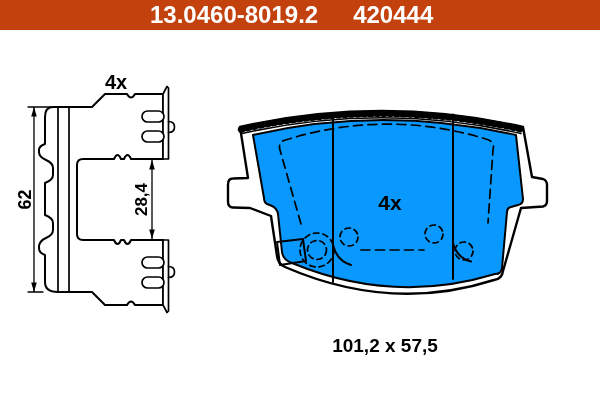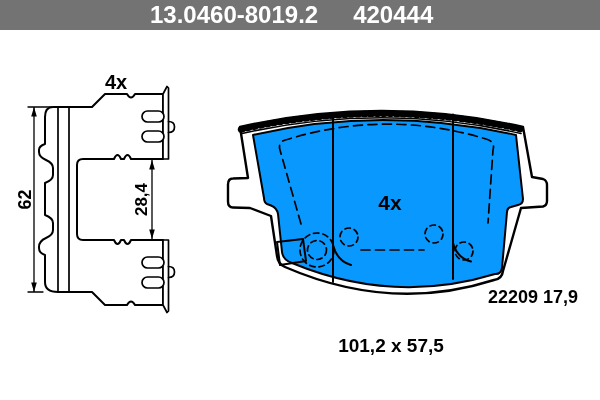--- a/index.html
+++ b/index.html
@@ -1,28 +1,28 @@
 <!DOCTYPE html>
 <html><head>
 <meta charset="utf-8">
 <style>
   html,body{margin:0;padding:0;background:#fff;}
   #canvas{position:relative;width:600px;height:400px;background:#ffffff;overflow:hidden;
           font-family:"Liberation Sans", sans-serif;}
-  #header{position:absolute;left:0;top:0;width:600px;height:30px;background:#737373;
+  #header{position:absolute;left:0;top:0;width:600px;height:30px;background:#c2410c;
           display:flex;align-items:center;}
   #header .ht{color:#fff;font-weight:bold;font-size:24px;line-height:30px;white-space:pre;}
   #pn{margin-left:150px;}
   #rn{margin-left:35px;}
   .drw{position:absolute;}
   #clip-svg{left:15px;top:60px;}
   #pad-svg{left:225px;top:103px;}
   .blktxt{position:absolute;color:#000;font-weight:bold;}
   #wva-line{left:488px;top:287px;font-size:18px;white-space:pre;}
-  #overall-dims{left:296px;top:335px;width:190px;text-align:center;font-size:19px;}
+  #overall-dims{left:290px;top:335px;width:190px;text-align:center;font-size:19px;}
   svg text{font-family:"Liberation Sans", sans-serif;}
 </style>
 </head>
 <body>
 
 <div id="canvas">
 
   <div id="header">
     <span class="ht" id="pn">13.0460-8019.2</span>
     <span class="ht" id="rn">420444</span>
@@ -114,17 +114,16 @@
         <circle cx="239" cy="148" r="9"></circle>
       </g>
 
       <path fill="none" stroke-width="2" d="M 108,142 Q 112,158 126,162 M 228,140 Q 232,155 246,158.5"></path>
 
       <path fill="none" stroke-width="2" d="M 78,136 L 52,139 L 55,162 L 81,158 Z"></path>
     </g>
     <text x="165" y="107" text-anchor="middle" font-size="21" font-weight="bold" fill="#000">4x</text>
   </svg>
 
-  <div id="wva-line" class="blktxt"><span>22209</span><span> </span><span>17,9</span></div>
 
   <div id="overall-dims" class="blktxt">101,2 x 57,5</div>
 
 </div>
 
 </body></html>

